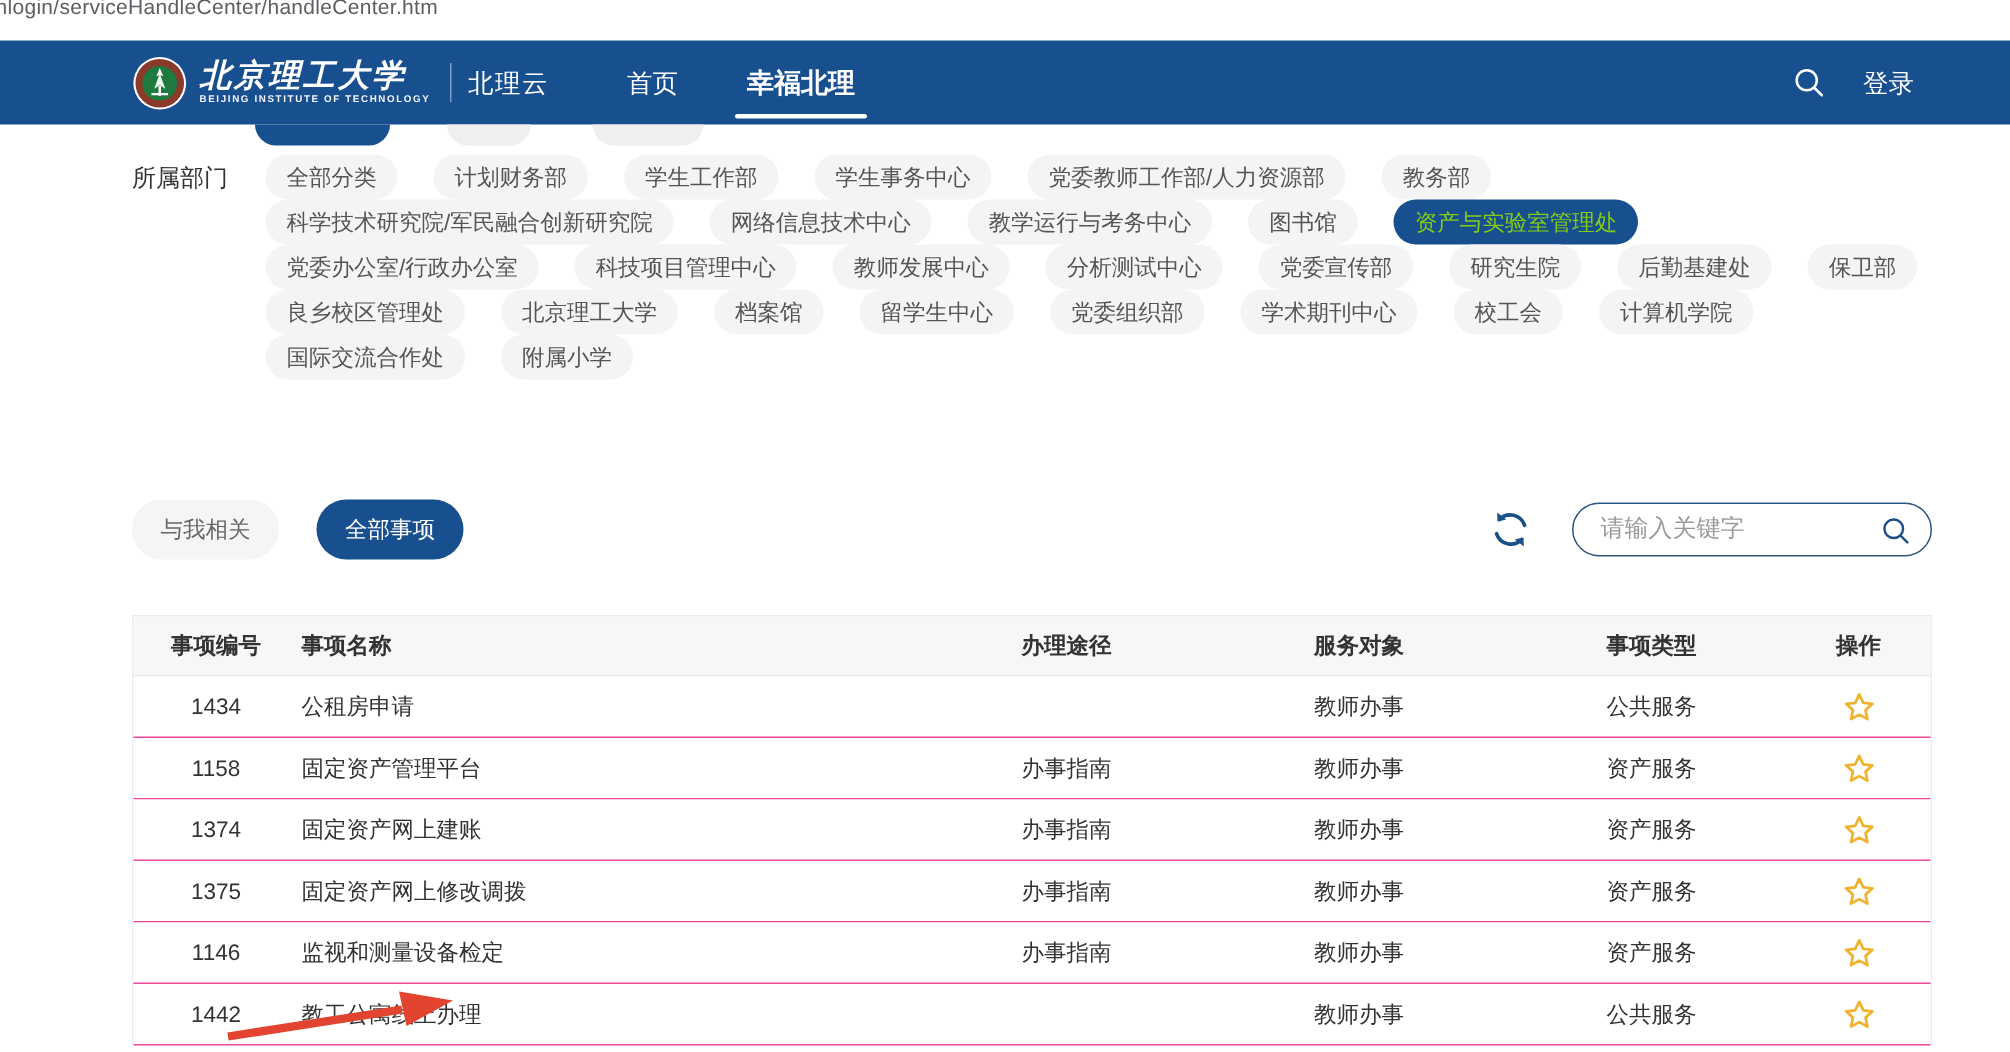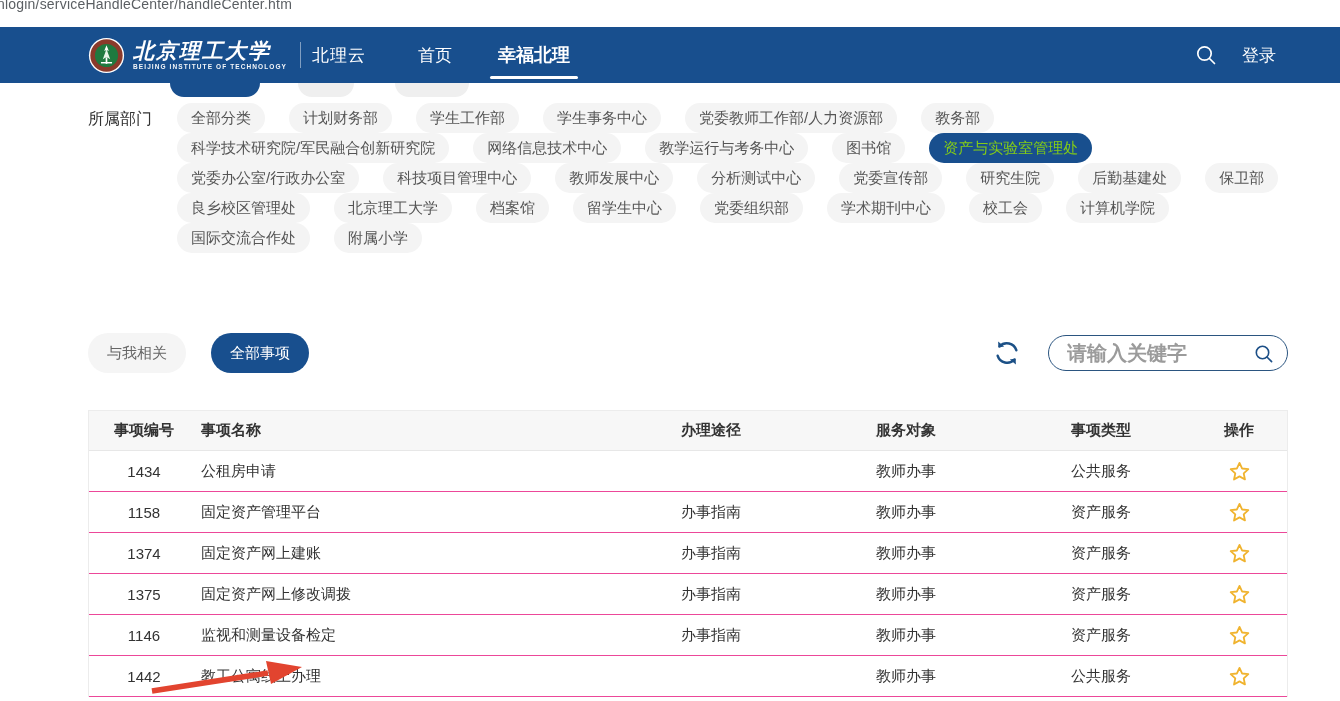--- a/index.html
+++ b/index.html
@@ -40,21 +40,21 @@
   .tag--active { background:#184f8e; color:#84cc16; }
 
   
   .toolbar { position:absolute; top:333px; left:88px; right:52px; height:40px; }
   .tabs { display:flex; gap:25px; }
   .tab-pill { height:40px; display:flex; align-items:center; padding:0 19px; border-radius:20px; background:#f5f5f5; color:#666; font-size:15px; border:none; cursor:pointer; font-family:inherit; white-space:nowrap; }
   .tab-pill--active { background:#184f8e; color:#fff; }
   .toolbar-right { position:absolute; right:0; top:2px; display:flex; align-items:center; gap:26px; }
   .refresh-btn { background:none; border:none; cursor:pointer; display:flex; padding:0; }
   .searchbox { position:relative; width:240px; height:36px; border:1px solid #2b5580; border-radius:18px; background:#fff; display:flex; align-items:center; }
-  .searchbox input { border:none; outline:none; background:transparent; margin-left:18px; width:178px; font-size:20px; color:#333; font-family:inherit;font-weight:bold; }
+  .searchbox input { border:none; outline:none; background:transparent; margin-left:18px; width:178px; font-size:16px; color:#333; font-family:inherit; }
   .searchbox input::placeholder { color:#9b9b9b; }
   .searchbox .sb-icon { position:absolute; right:12px; top:7px; cursor:pointer; }
 
   
   .svc-table { position:absolute; top:410px; left:88px; width:1200px; border:1px solid #ececec; border-bottom:none; background:#fff; }
   .thead, .trow { display:grid; grid-template-columns:110px 480px 195px 195px 120px 100px; align-items:center; }
   .thead { height:40px; background:#f7f7f7; font-weight:bold; font-size:15px; color:#333; border-bottom:1px solid #e7e7e7; }
   .trow { height:41px; border-bottom:1px solid #ec4899; font-size:15px; color:#333; background:#fff; }
   .c { padding:0 2px; text-align:left; }
   .c-id { text-align:center; }

